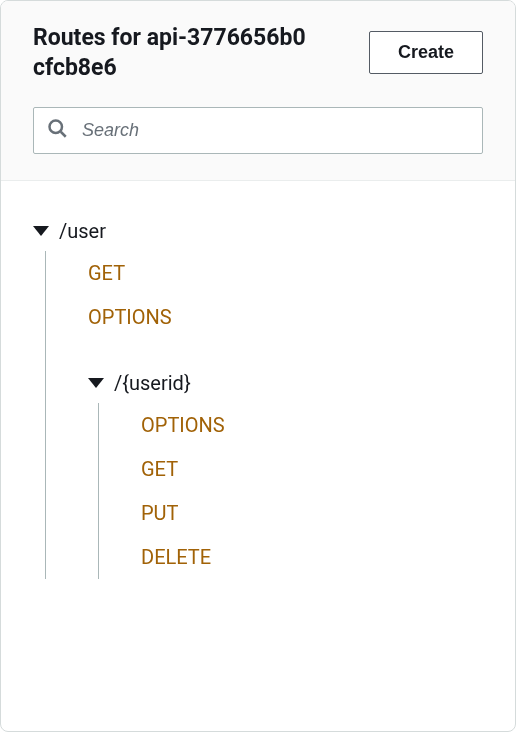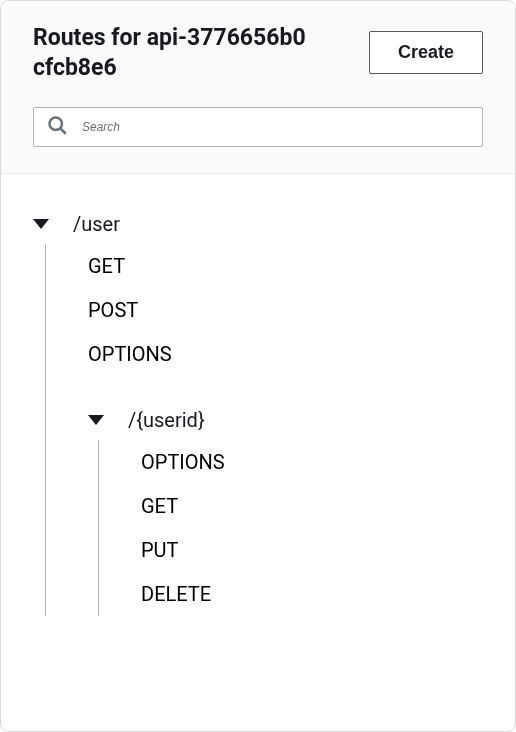--- a/index.html
+++ b/index.html
@@ -58,38 +58,38 @@
       position: absolute;
       left: 14px;
       top: 50%;
       transform: translateY(-50%);
       pointer-events: none;
       color: #687078;
     }
     .search-input {
       width: 100%;
       padding: 12px 22px 12px 48px;
-      font-size: 12px;
+      font-size: 18px;
       border: 1px solid #aab7b8;
       border-radius: 2px;
       background: #fff;
       color: #16191f;
       font-style: italic;
     }
     .search-input::placeholder {
       color: #687078;
       font-style: italic;
     }
     .tree {
       padding: 30px 32px 30px 32px;
     }
     .node-row {
       display: flex;
       align-items: center;
-      gap: 24px;
+      gap: 10px;
       padding: 8px 0;
       cursor: pointer;
     }
     .caret {
       width: 0;
       height: 0;
       border-left: 8px solid transparent;
       border-right: 8px solid transparent;
       border-top: 10px solid #16191f;
       flex-shrink: 0;
@@ -98,21 +98,21 @@
       font-size: 20px;
       color: #16191f;
       font-weight: 400;
     }
     .children {
       margin-left: 12px;
       border-left: 1px solid #aab7b8;
       padding-left: 26px;
     }
     .method {
-      color: #000000;
+      color: #a16207;
       font-size: 20px;
       font-weight: 400;
       padding: 10px 0 10px 16px;
       cursor: pointer;
       display: block;
     }
     .subnode {
       padding-top: 8px;
     }
     .subnode .node-row {
@@ -146,21 +146,20 @@
   </div>
 
   <div class="tree">
     <div>
       <div class="node-row">
         <span class="caret"></span>
         <span class="node-label">/user</span>
       </div>
       <div class="children">
         <span class="method">GET</span>
-        <span class="method">POST</span>
         <span class="method">OPTIONS</span>
 
         <div class="subnode">
           <div class="node-row">
             <span class="caret"></span>
             <span class="node-label">/{userid}</span>
           </div>
           <div class="sub-children">
             <span class="method">OPTIONS</span>
             <span class="method">GET</span>

